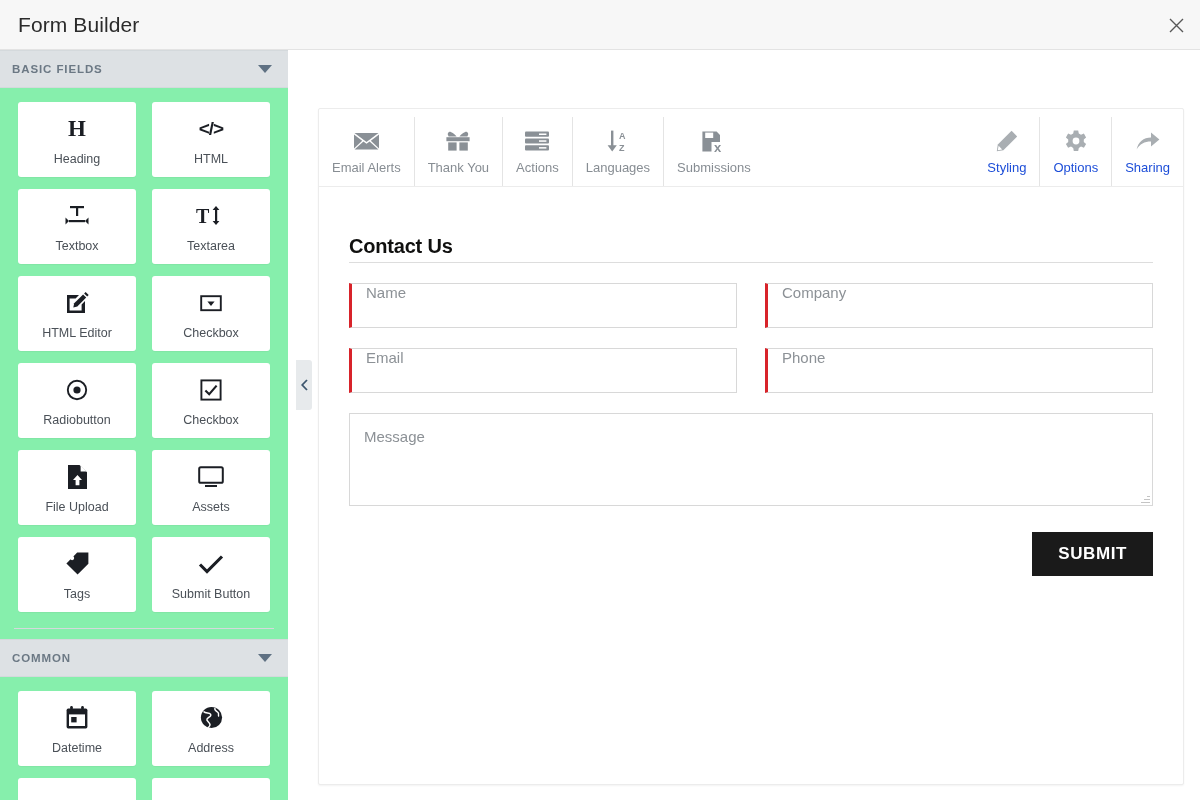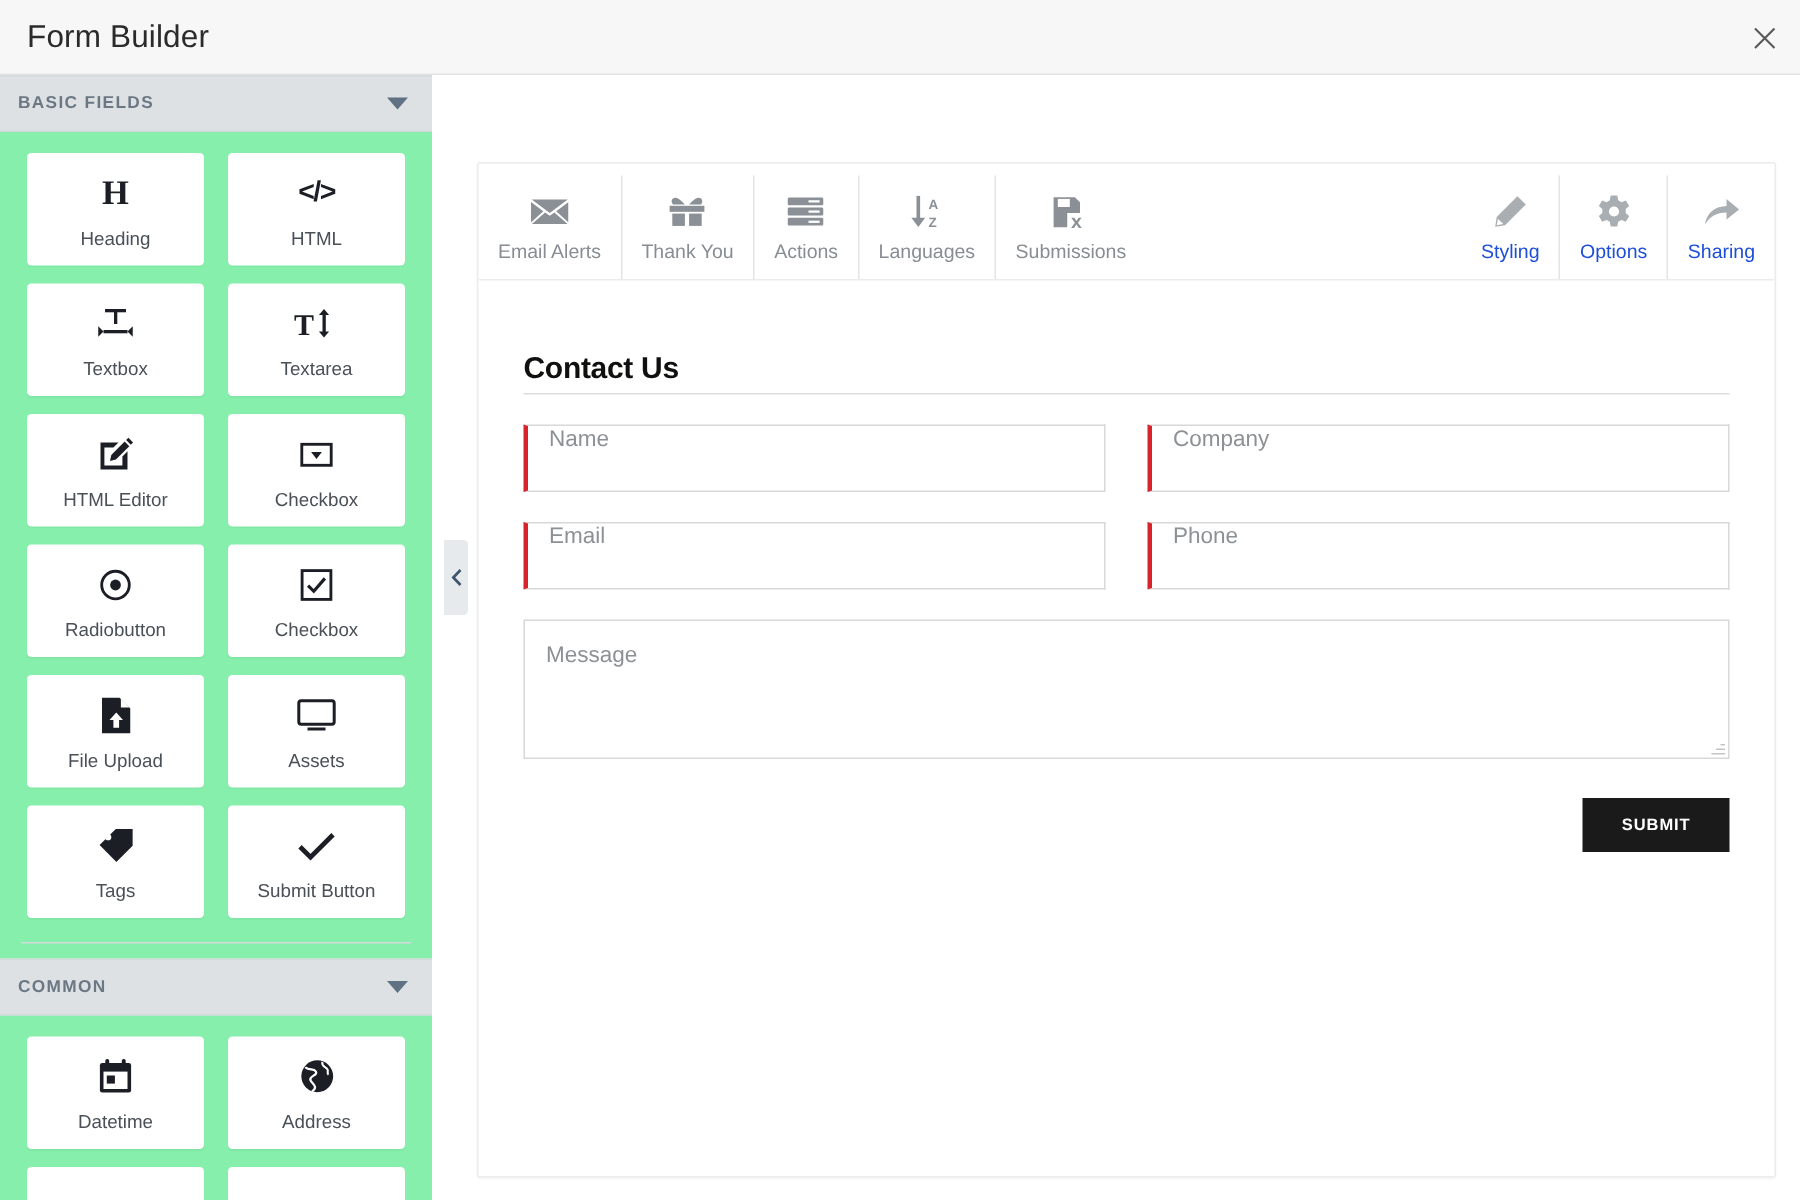--- a/index.html
+++ b/index.html
@@ -179,21 +179,21 @@
   .resize-grip i { display:block; position:absolute; right:0; background:#c4c4c4; height:1px; }
   .resize-grip i:nth-child(1){ width:9px; bottom:0; }
   .resize-grip i:nth-child(2){ width:6px; bottom:3px; }
   .resize-grip i:nth-child(3){ width:3px; bottom:6px; }
 
   .submit-row { display: flex; justify-content: flex-end; margin-top: 26px; }
   .submit-btn {
     background: #1a1a1a; color: #fff;
     border: none;
     font-family: "Liberation Sans", sans-serif;
-    font-size: 11px; font-weight: bold; letter-spacing: .6px;
+    font-size: 17px; font-weight: bold; letter-spacing: .6px;
     padding: 12px 26px;
     cursor: pointer;
   }
 </style>
 </head>
 <body>
 
 <div id="app">
 
   <div class="titlebar">

